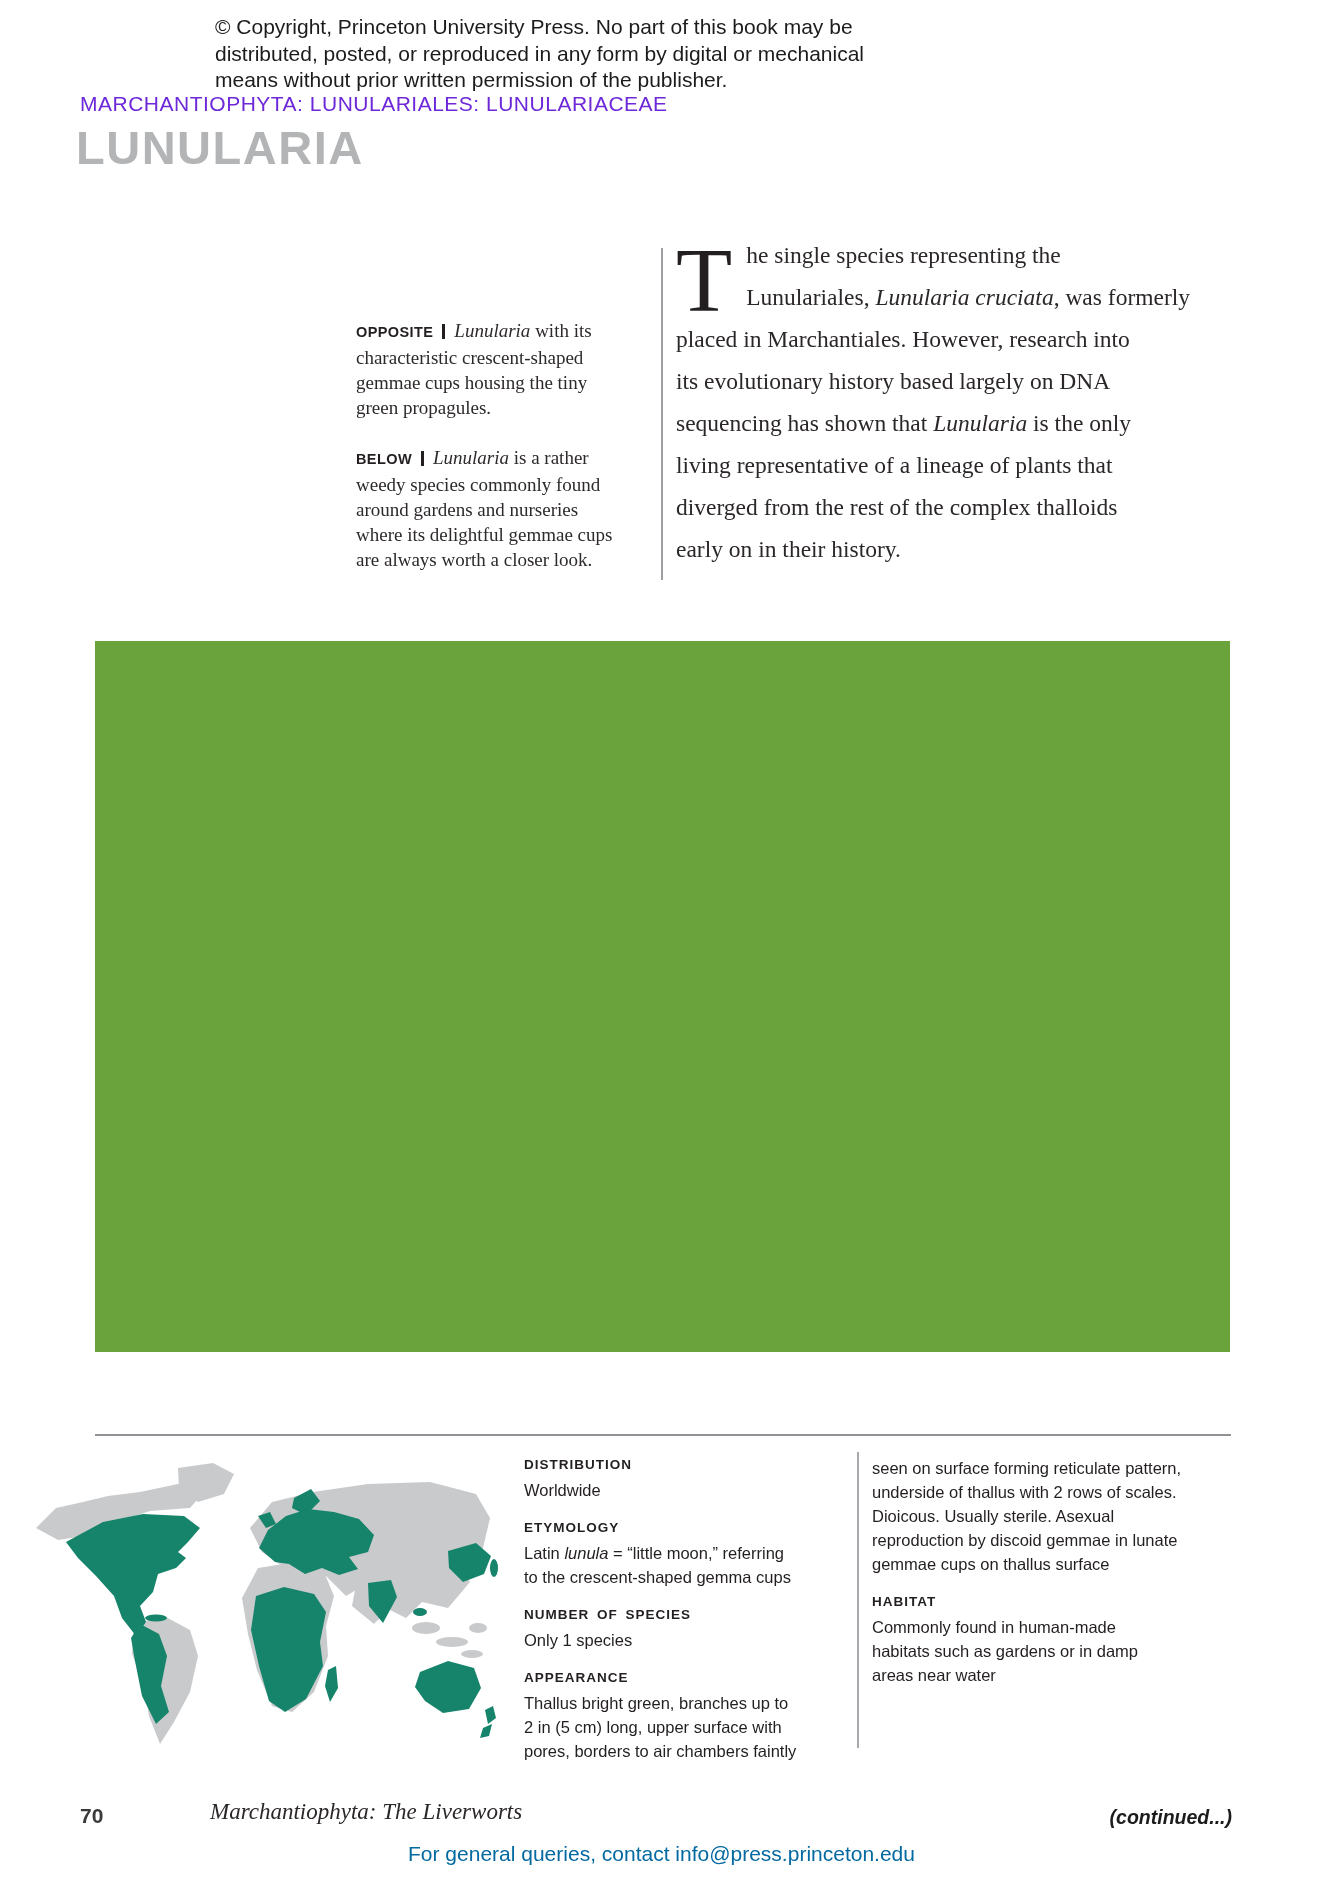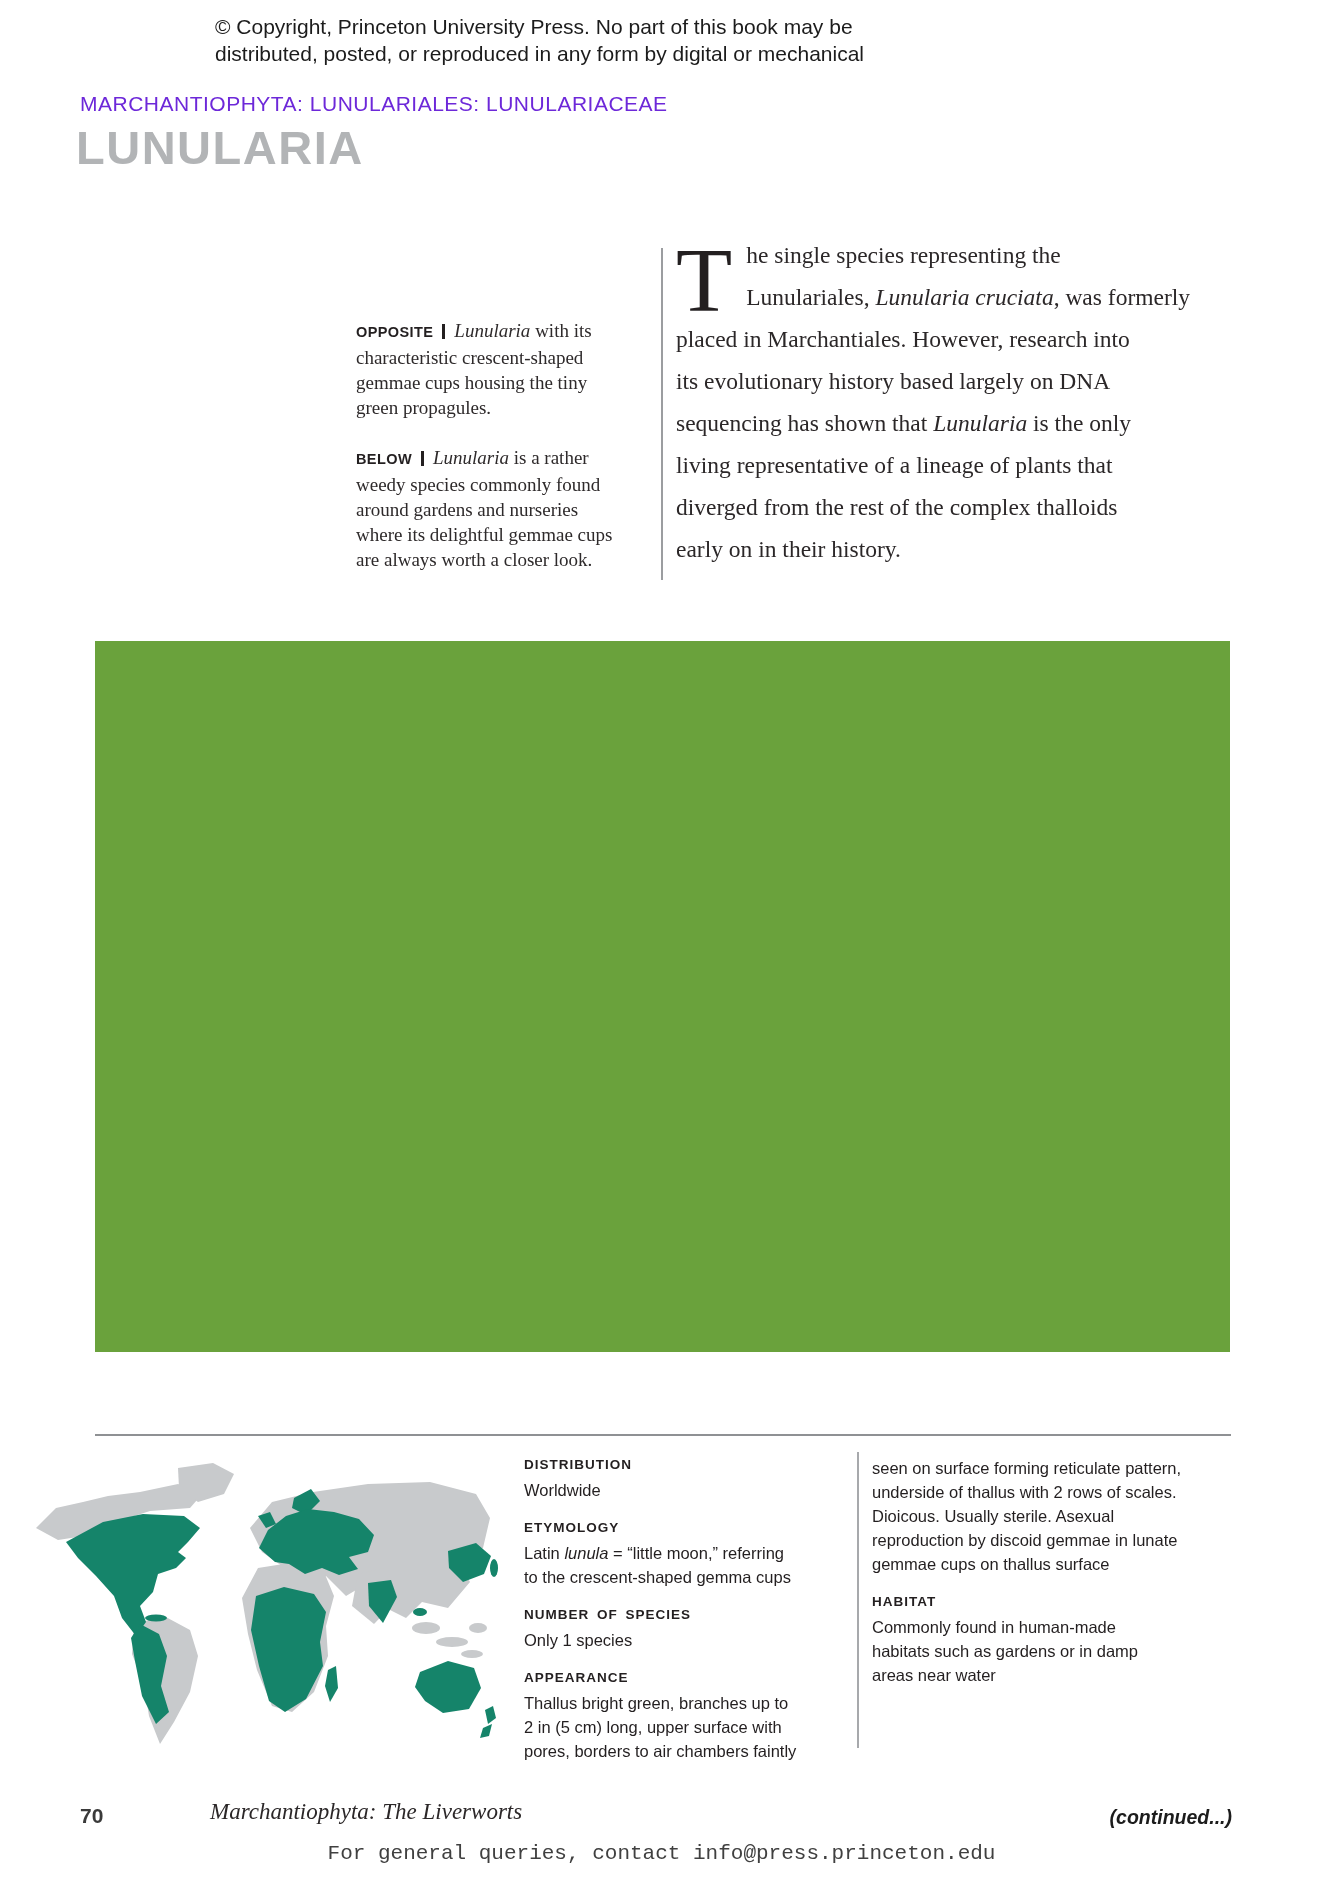--- a/index.html
+++ b/index.html
@@ -89,30 +89,31 @@
   .ff-body .line{font-size:16.5px;line-height:24px;color:#231f20;white-space:nowrap;}
   .vrule2{position:absolute;left:857px;top:1452px;width:1.5px;height:296px;background:#a7a9ac;}
 
   
   .pagenum{position:absolute;left:80px;top:1804px;font-size:21px;font-weight:700;color:#3a3a3a;}
   .booktitle{position:absolute;left:210px;top:1799px;font-family:"Liberation Serif",serif;
              font-size:23px;color:#2b2728;font-style:italic;}
   .continued{position:absolute;right:91px;top:1806px;font-size:19.5px;font-style:italic;
              font-weight:600;color:#1c1c1c;}
   .queries{position:absolute;left:0;top:1842px;width:100%;text-align:center;
-           font-size:21px;color:#404040;font-family:Liberation Mono, monospace;}
+           font-size:21px;color:#0369a1;}
 </style>
 </head>
 <body>
 
 <div class="page">
 
   <div class="copyright">
     <div>© Copyright, Princeton University Press. No part of this book may be</div>
     <div>distributed, posted, or reproduced in any form by digital or mechanical</div>
+    <div>means without prior written permission of the publisher.</div>
   </div>
 
   <div class="taxonomy">MARCHANTIOPHYTA: LUNULARIALES: LUNULARIACEAE</div>
   <div class="title">LUNULARIA</div>
 
   <div class="caps">
     <div class="cap">
         <div class="line"><span class="lbl">OPPOSITE</span><span class="bar"></span><span class="i">Lunularia</span><span> with its</span></div>
         <div class="line"><span>characteristic crescent-shaped</span></div>
         <div class="line"><span>gemmae cups housing the tiny</span></div>

